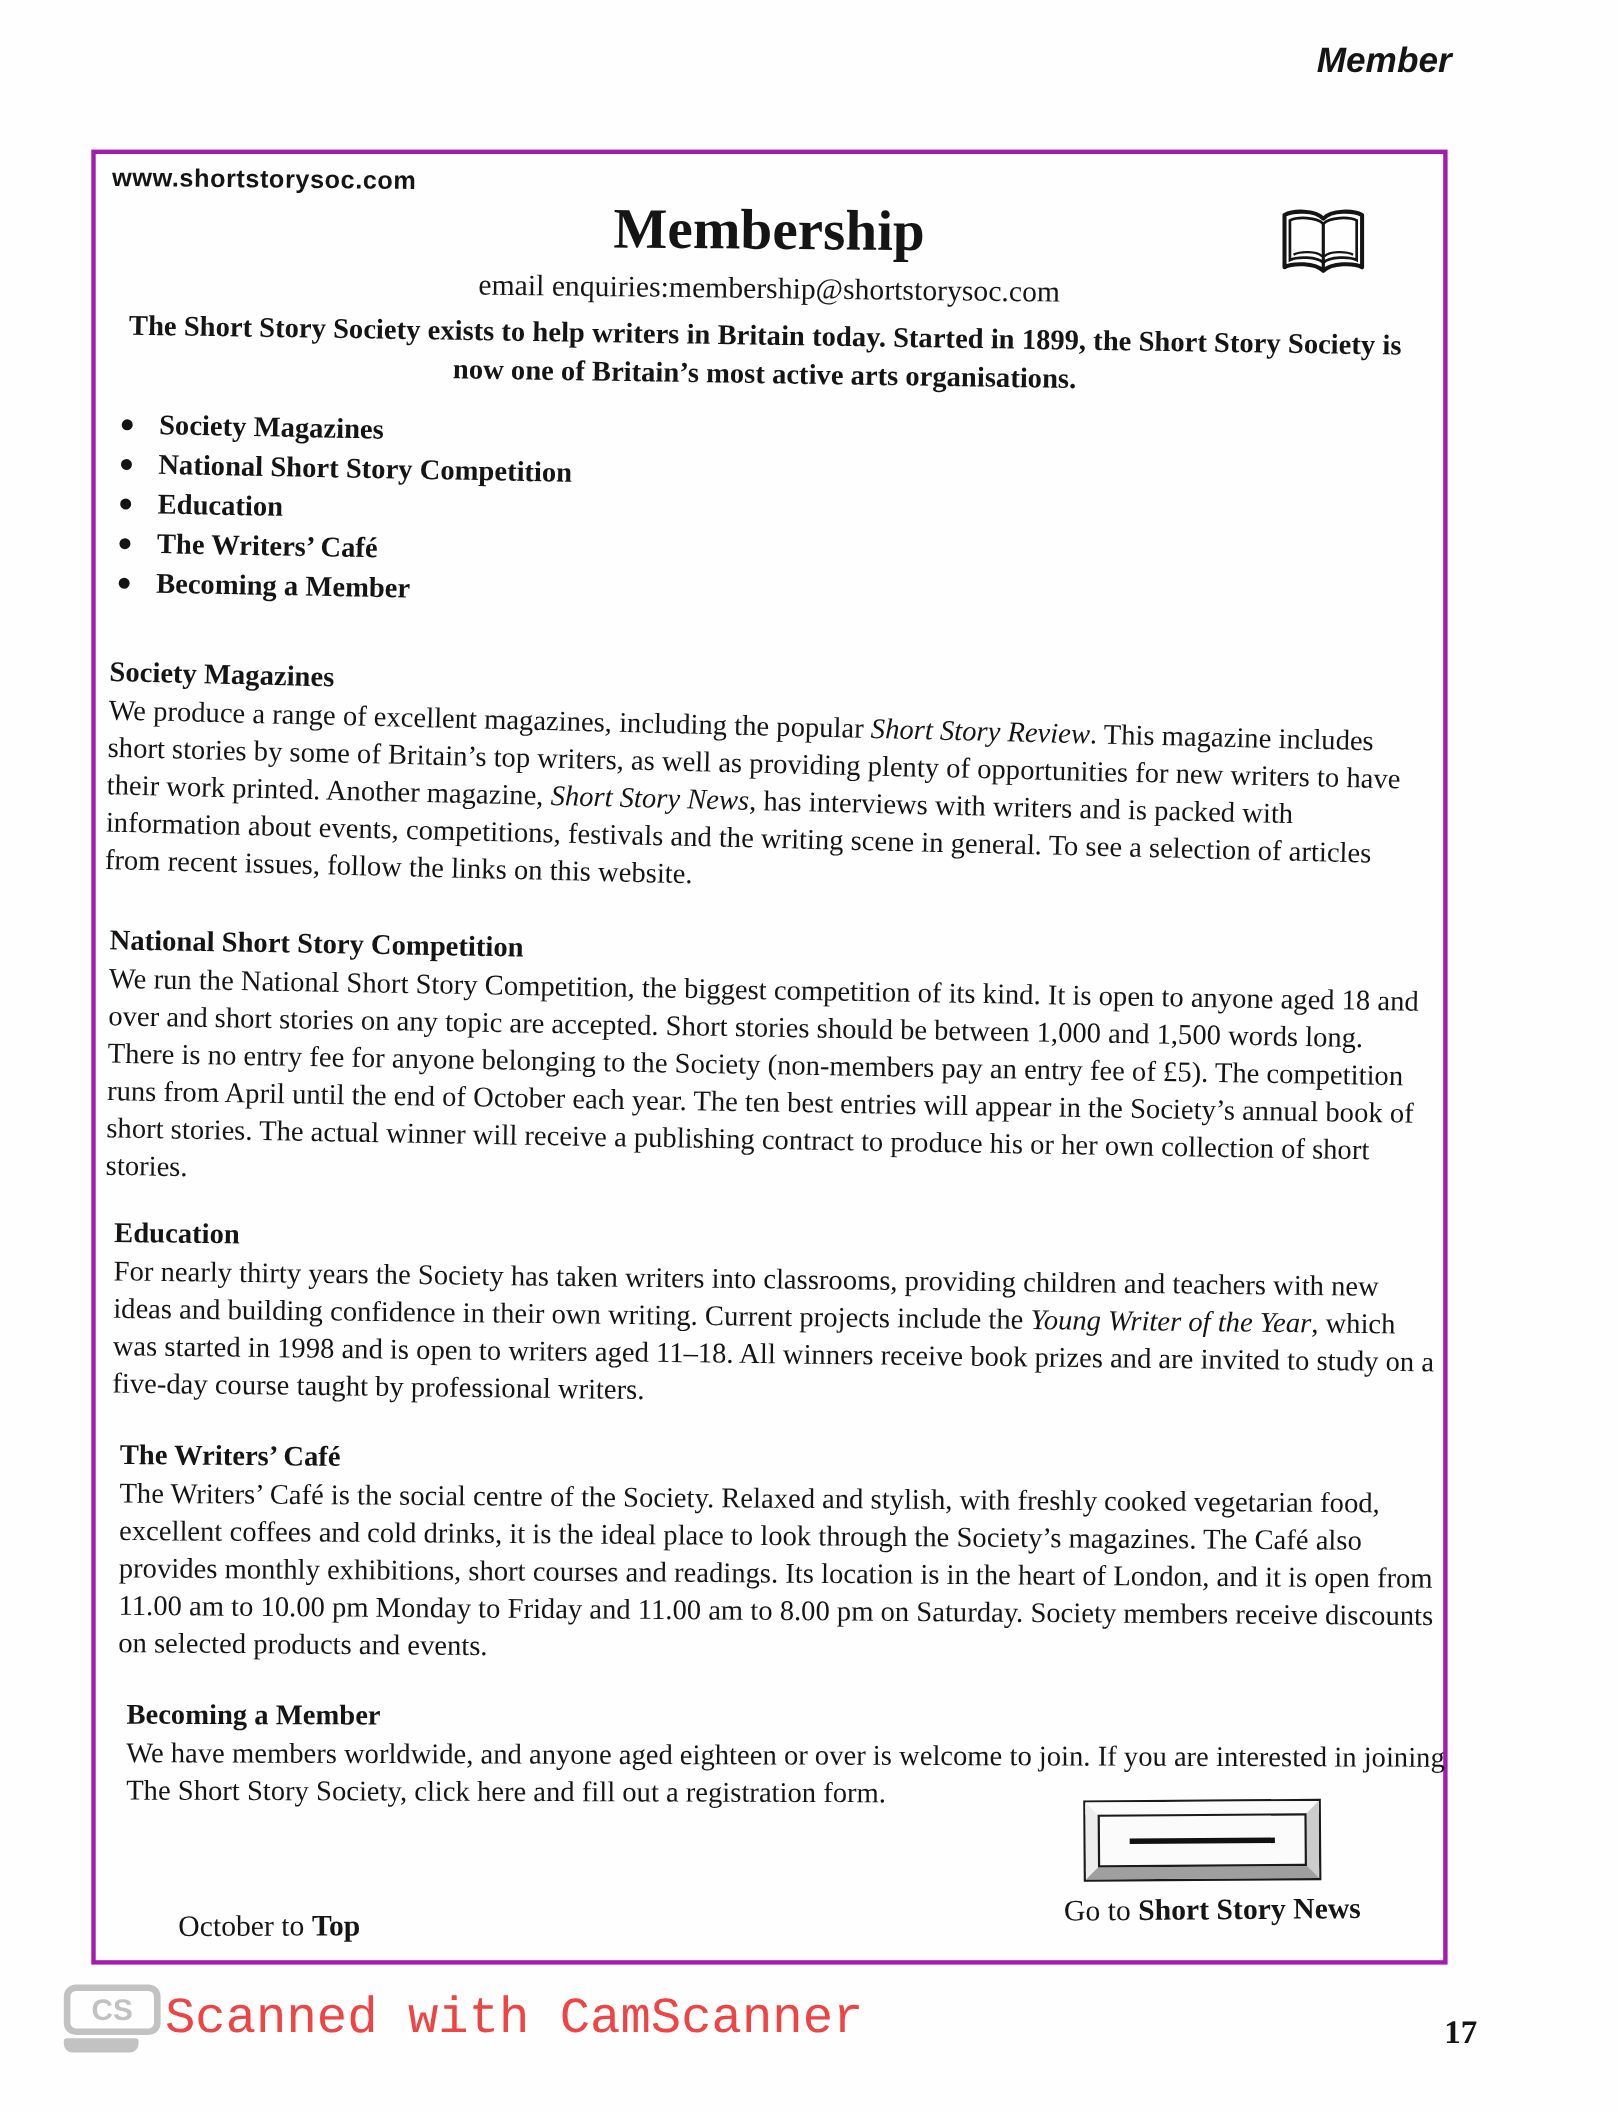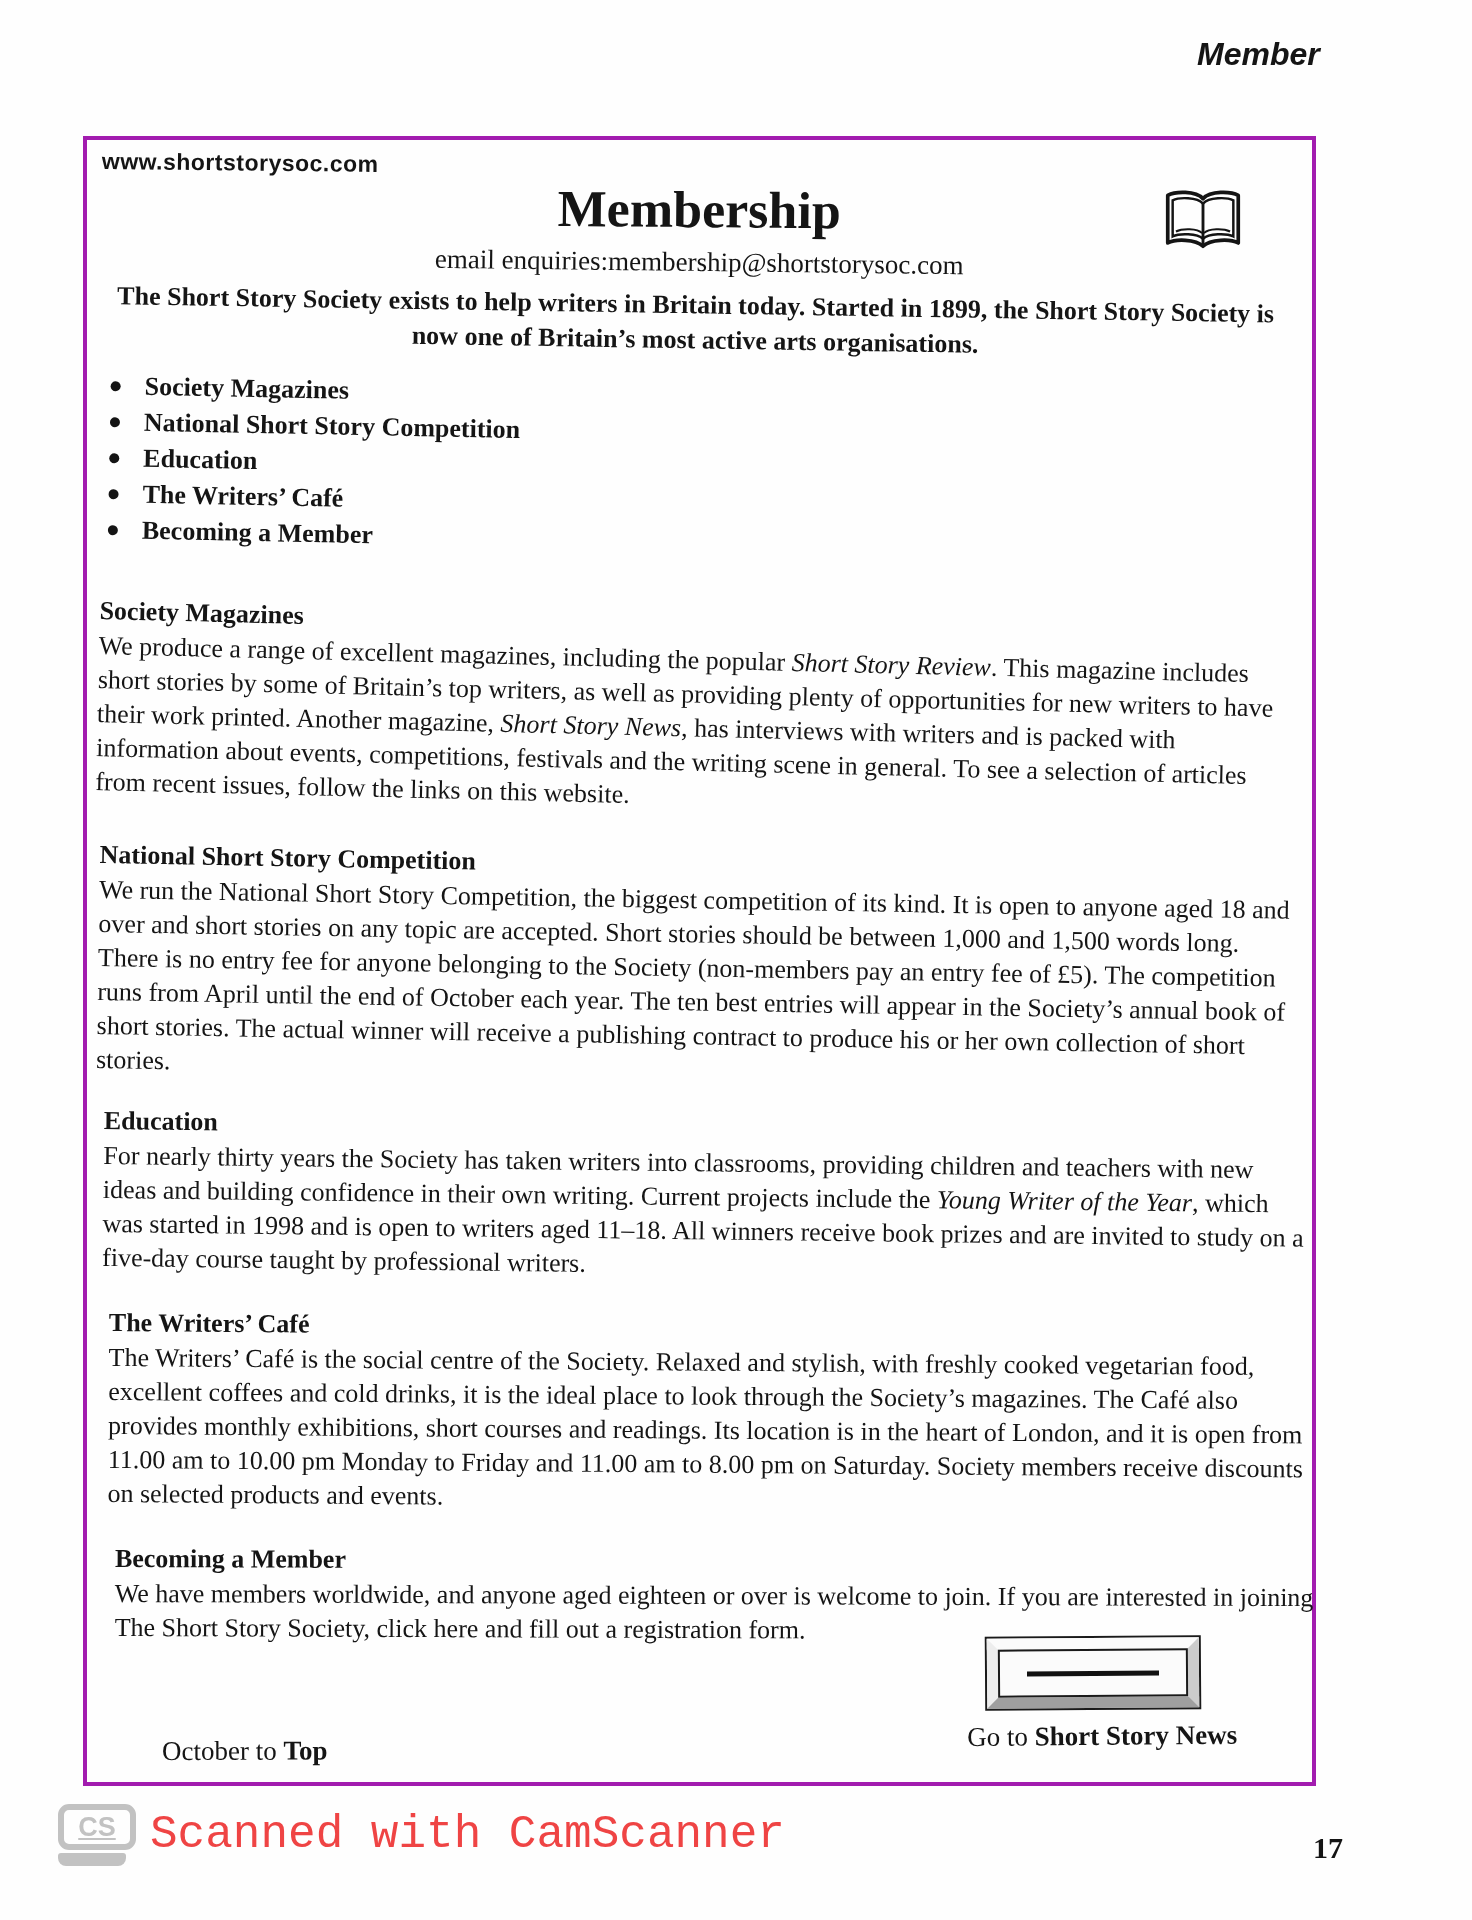--- a/index.html
+++ b/index.html
@@ -53,23 +53,23 @@
   .btn3d-line{width:132px;height:5px;background:#111;}
 
   .goto-link{position:absolute;left:880px;top:1582px;font-size:27px;
         transform:rotate(-.5deg);transform-origin:0 0;white-space:nowrap;}
   .return-link{position:absolute;left:75px;top:1596px;font-size:27px;
         transform:rotate(-.2deg);transform-origin:0 0;white-space:nowrap;}
   .goto-link b,.return-link b{font-weight:bold;}
 
   .scanner-bar{position:absolute;left:58px;top:1804px;display:flex;align-items:flex-start;}
   .cs-logo{width:68px;margin-right:24px;}
-  .cs-box{box-sizing:border-box;width:78px;height:46px;border:6px solid #c2c2c2;border-radius:11px;
+  .cs-box{box-sizing:border-box;width:88px;height:46px;border:6px solid #c2c2c2;border-radius:11px;
         display:flex;align-items:center;justify-content:center;
-        font-family:"Liberation Sans","DejaVu Sans",sans-serif;font-weight:bold;font-size:27px;color:#c2c2c2;text-decoration:underline;}
+        font-family:"Liberation Sans","DejaVu Sans",sans-serif;font-weight:bold;font-size:27px;color:#c2c2c2;}
   .cs-tab{width:68px;height:13px;background:#c2c2c2;border-radius:3px 3px 8px 8px;margin-top:3px;}
   .scanner-text{font-family:Liberation Mono, monospace;
         font-size:46px;color:#ef4444;line-height:62px;}
 
   .page-number{position:absolute;left:1313px;top:1820px;font-size:30px;font-weight:bold;
         font-family:"Liberation Serif","DejaVu Serif",serif;color:#141414;margin-top:11px;}
 </style>
 </head>
 <body>
 

